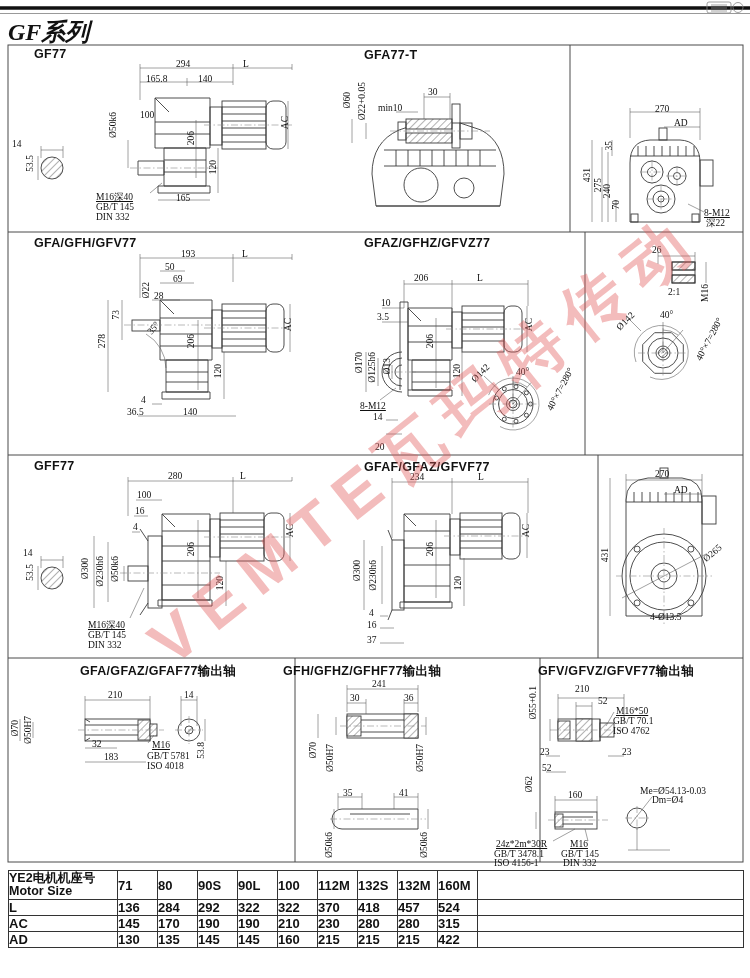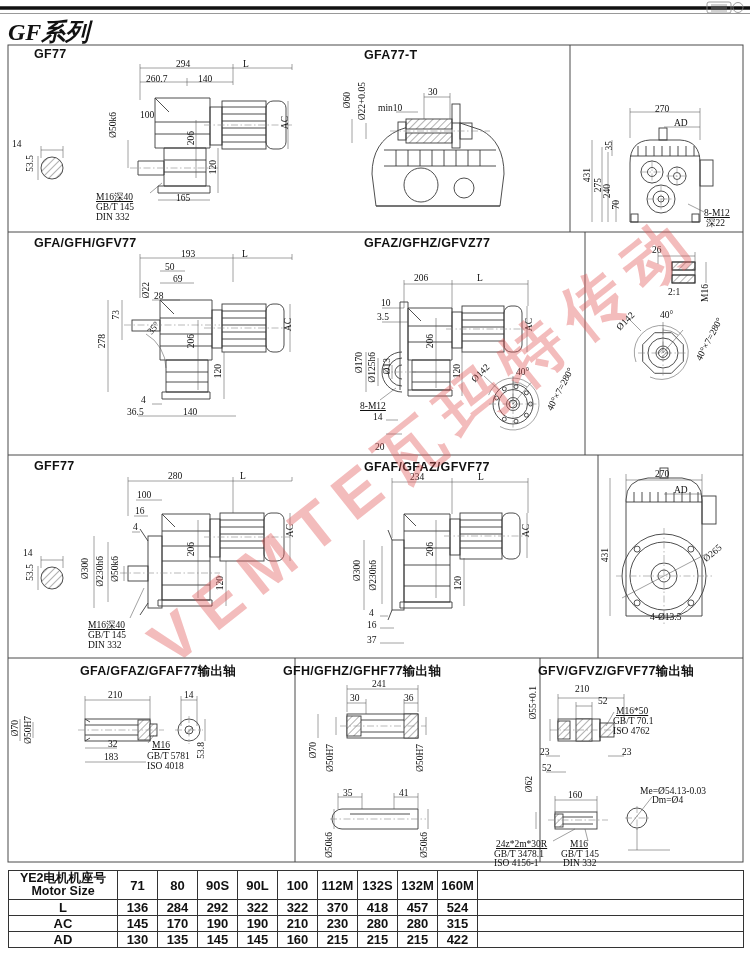--- a/index.html
+++ b/index.html
@@ -15,21 +15,21 @@
   .T{position:absolute;font:700 12.5px/1.15 "Liberation Sans",sans-serif;color:#111;white-space:nowrap;z-index:3;letter-spacing:.3px}
   .v{writing-mode:vertical-rl;transform:rotate(180deg)}
   .r45{transform:rotate(-45deg)}.r62{transform:rotate(-62deg)}.r50{transform:rotate(-50deg)}.r40{transform:rotate(-40deg)}
   .u{text-decoration:underline}
   .pgtitle{position:absolute;left:8px;top:16px;font:700 italic 24px "Liberation Serif",serif;color:#111;z-index:3}
   .wm{position:absolute;left:158px;top:608px;transform:rotate(-38.5deg);transform-origin:0 50%;
       font:700 64px "Liberation Sans",sans-serif;letter-spacing:14px;color:rgba(226,88,88,.40);
       z-index:5;pointer-events:none;white-space:nowrap}
   table.spec{position:absolute;left:8px;top:870px;border-collapse:collapse;z-index:3;
       font-family:"Liberation Sans",sans-serif;table-layout:fixed}
-  .spec td,.spec th{border:1px solid #333;text-align:center;vertical-align:middle;
+  .spec td,.spec th{border:1px solid #333;text-align:left;vertical-align:middle;
       font-weight:700;font-size:13px;color:#111;padding:0;overflow:hidden}
   .spec .hrow td,.spec .hrow th{height:28px}
   .spec .drow td,.spec .drow th{height:15px}
   .spec .mlabel div{line-height:1.05;font-size:12.5px}
 </style>
 </head>
 <body>
 
 <div id="page">
 
@@ -243,21 +243,21 @@
       <path class="cl" d="M625,818h24M637,806v24"></path>
       <path class="dim" d="M630,825L652,797M637,828v22M628,850h42"></path>
     </g>
   </svg>
 
   <div class="pgtitle">GF系列</div>
 
   <div class="T" style="left:34px;top:47px">GF77</div>
   <span class="L" style="left:176px;top:59px">294</span>
   <span class="L" style="left:243px;top:59px">L</span>
-  <span class="L" style="left:146px;top:74px">260.7</span>
+  <span class="L" style="left:146px;top:74px">165.8</span>
   <span class="L" style="left:198px;top:74px">140</span>
   <span class="L v" style="left:108px;top:112px">Ø50k6</span>
   <span class="L" style="left:140px;top:110px">100</span>
   <span class="L v" style="left:186px;top:131px">206</span>
   <span class="L v" style="left:280px;top:116px">AC</span>
   <span class="L v" style="left:208px;top:160px">120</span>
   <span class="L" style="left:176px;top:193px">165</span>
   <span class="L" style="left:12px;top:139px">14</span>
   <span class="L v" style="left:25px;top:155px">53.5</span>
   <span class="L u" style="left:96px;top:192px">M16深40</span>
@@ -356,21 +356,21 @@
   <span class="L" style="left:674px;top: 485px">AD</span>
   <span class="L v" style="left:600px;top:548px">431</span>
   <span class="L r40" style="left:702px;top:548px">Ø265</span>
   <span class="L" style="left:650px;top:612px">4-Ø13.5</span>
 
   <div class="T" style="left:80px;top:664px">GFA/GFAZ/GFAF77输出轴</div>
   <span class="L" style="left:108px;top:690px">210</span>
   <span class="L" style="left:184px;top:690px">14</span>
   <span class="L v" style="left:10px;top:720px">Ø70</span>
   <span class="L v" style="left:23px;top:716px">Ø50H7</span>
-  <span class="L" style="left:108px;top:739px">32</span>
+  <span class="L" style="left:92px;top:739px">32</span>
   <span class="L" style="left:104px;top:752px">183</span>
   <span class="L u" style="left:152px;top:740px">M16</span>
   <span class="L" style="left:147px;top:751px">GB/T 5781</span>
   <span class="L" style="left:147px;top:761px">ISO 4018</span>
   <span class="L v" style="left:196px;top:742px">53.8</span>
 
   <div class="T" style="left:283px;top:664px">GFH/GFHZ/GFHF77输出轴</div>
   <span class="L" style="left:372px;top:679px">241</span>
   <span class="L" style="left:350px;top:693px">30</span>
   <span class="L" style="left:404px;top:693px">36</span>

